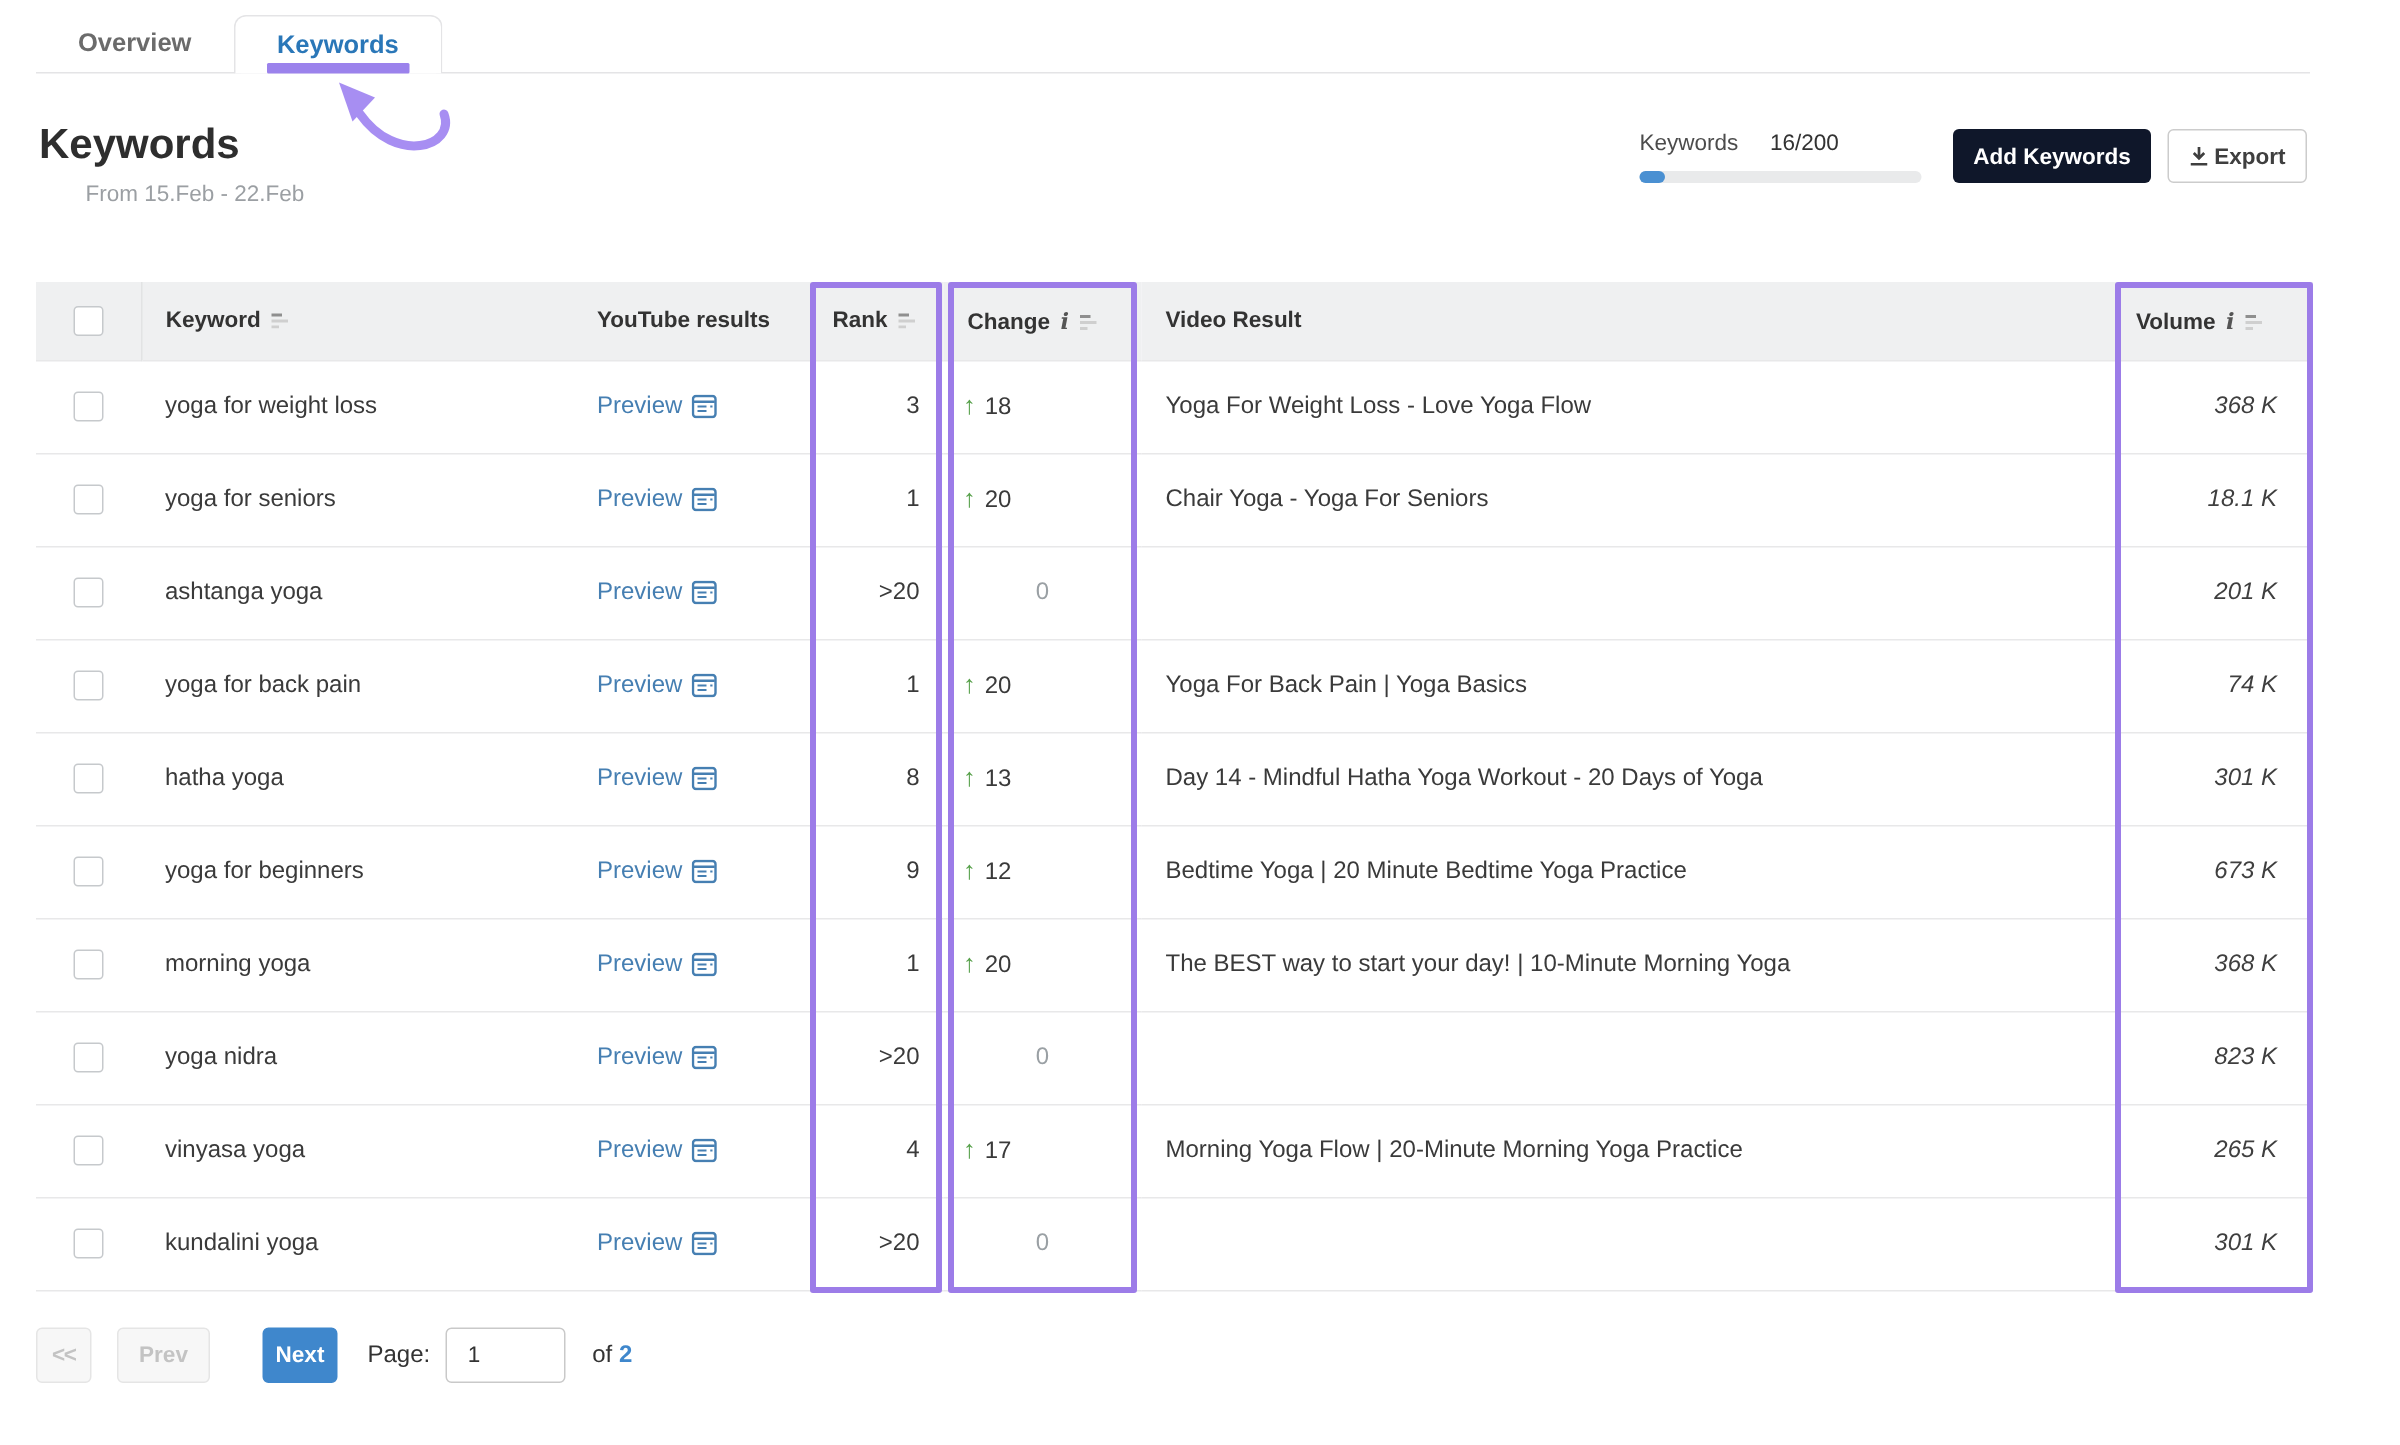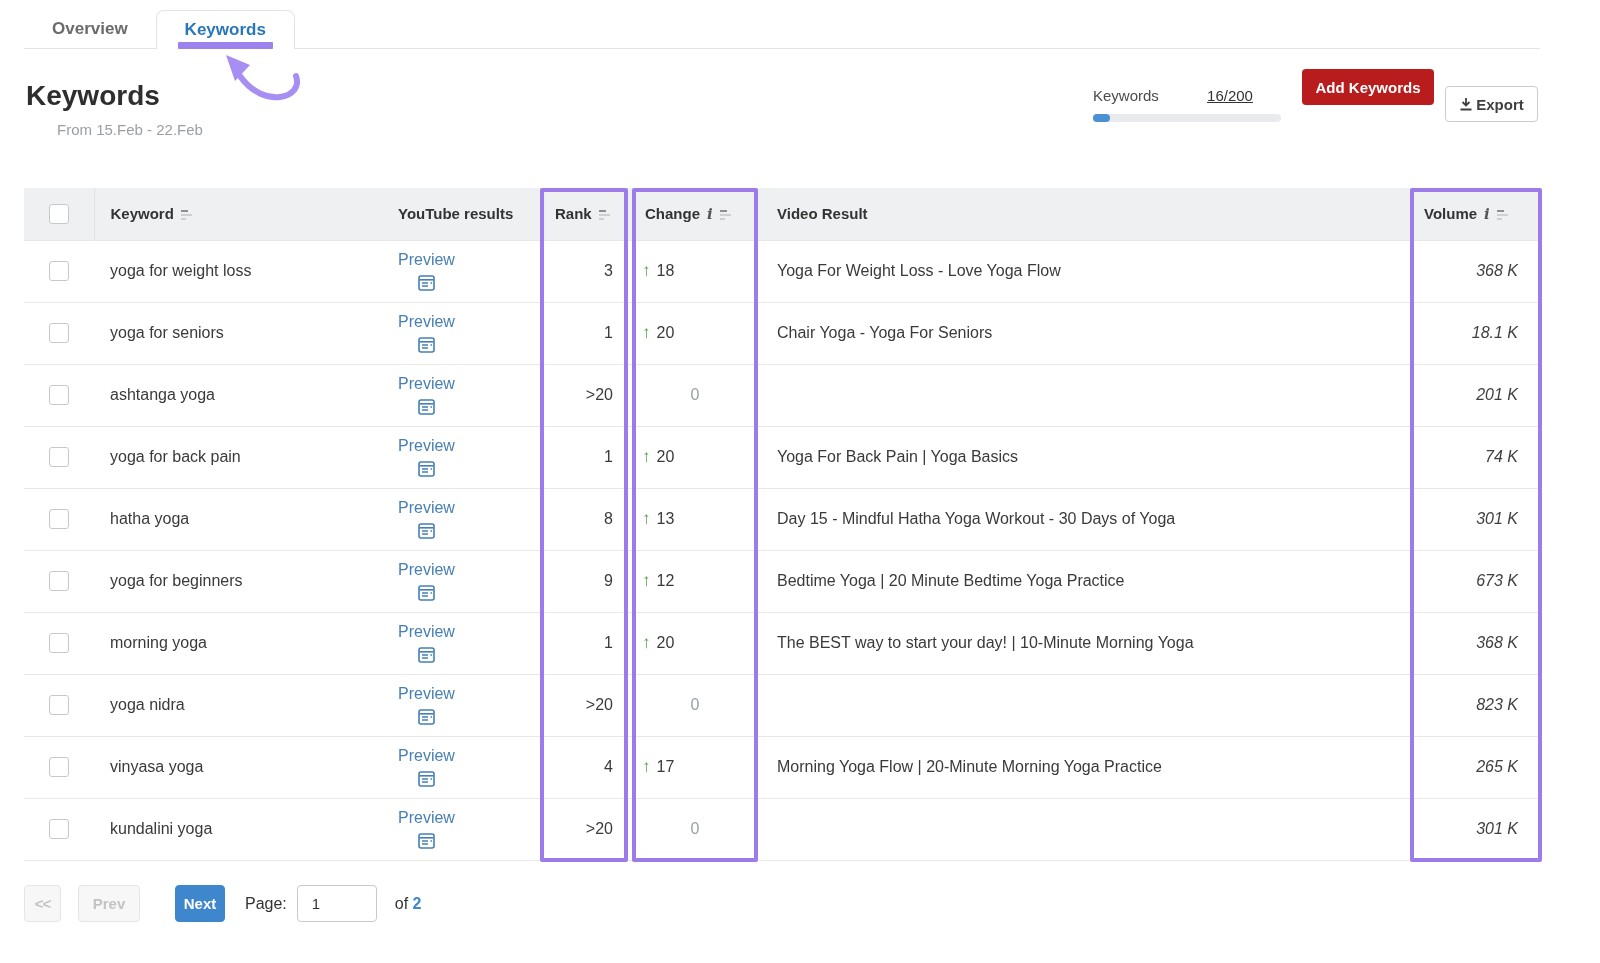--- a/index.html
+++ b/index.html
@@ -18,26 +18,26 @@
 
   
   .anno-arrow { position:absolute; left:218px; top:52px; }
 
   
   .page-title { position:absolute; left:26px; top:80px; font-size:28px; font-weight:bold; color:#2e2e2e; }
   .page-subtitle { position:absolute; left:26px; top:121px; font-size:15px; color:#9b9fa3;margin-left:31px; }
 
   
   .limit-label { position:absolute; left:1093px; top:87px; font-size:15px; color:#4c4c4c; }
-  .limit-count { position:absolute; left:1180px; top:87px; width:100px; text-align:center; font-size:15px; color:#333;text-decoration:underline; }
+  .limit-count { position:absolute; left:1180px; top:87px; width:100px; text-align:left; font-size:15px; color:#333; }
   .progress { position:absolute; left:1093px; top:114px; width:188px; height:8px;
               background:#e9eaeb; border-radius:4px; }
   .progress-fill { width:17px; height:8px; background:#4a90d2; border-radius:4px; }
-  .btn-add { position:absolute; left:1302px; top:69px; width:132px; height:36px;
-             background:#b91c1c; border:none; border-radius:4px; color:#fff;
+  .btn-add { position:absolute; left:1302px; top:86px; width:132px; height:36px;
+             background:#0f172a; border:none; border-radius:4px; color:#fff;
              font-size:15px; font-weight:bold; font-family:inherit; cursor:pointer; }
   .btn-export { position:absolute; left:1445px; top:86px; width:93px; height:36px;
                 background:#fff; border:1px solid #ccc; border-radius:4px; color:#3f3f3f;
                 font-size:15px; font-weight:bold; font-family:inherit; cursor:pointer;
                 display:flex; align-items:center; justify-content:center; gap:3px; }
 
   
   .table-wrap { position:absolute; left:24px; top:188px; width:1518px; }
   table { border-collapse:collapse; table-layout:fixed; width:1518px; }
   col.c-check{width:70px} col.c-kw{width:288px} col.c-yt{width:159px} col.c-rank{width:88px}
@@ -50,21 +50,21 @@
   tbody td { height:62px; border-top:1px solid #e8e8e9; font-size:16px; color:#3a3a3a;
              padding:0 0 0 16px; overflow:hidden; white-space:nowrap; }
   tbody tr:last-child td { border-bottom:1px solid #e8e8e9; }
   td.td-check { text-align:center; padding:0; }
   td.td-rank { text-align:right; padding:0 16px 0 0; }
   td.td-vol { text-align:right; padding:0 24px 0 0; color:#3f3f3f;font-style:italic; }
   td.td-chg { padding-left:13px; }
   td.td-chg.zero { text-align:center; padding-left:0; color:#9aa0a4; }
   .checkbox { display:inline-block; width:20px; height:20px; background:#fff;
               border:1px solid #c6c9cc; border-radius:3px; vertical-align:middle; cursor:pointer; }
-  .preview { color:#467fb2; cursor:pointer; display:inline-flex; align-items:center; gap:6px; text-decoration:none;flex-direction:column; }
+  .preview { color:#467fb2; cursor:pointer; display:inline-flex; align-items:center; gap:6px; text-decoration:none; }
   .up-arrow { color:#56a049; font-weight:bold; margin-right:6px; font-size:17px; }
   .sort-icon { margin-left:6px; vertical-align:-1px; }
   .info-icon { font-family:"DejaVu Serif", serif; font-style:italic; font-weight:bold;
                color:#555; font-size:15px; margin-left:7px; cursor:pointer; }
 
   
   .hl { position:absolute; top:0; height:674px; border:4px solid #9c7ce8; border-radius:2px;
         pointer-events:none; }
   .hl-rank { left:516px; width:88px; }
   .hl-chg  { left:608px; width:126px; }
@@ -278,21 +278,21 @@
             <path d="M1.5 4.8 h14" stroke="#467fb2" stroke-width="1.6"></path>
             <path d="M4 8 h6 M4 11 h6" stroke="#467fb2" stroke-width="1.4"></path>
             <path d="M12.5 8 h1.5" stroke="#467fb2" stroke-width="1.4"></path>
           </svg>
         </a>
       </td>
       <td class="td-rank">8</td>
       <td class="td-chg">
         <span class="up-arrow">↑</span><span>13</span>
       </td>
-      <td>Day 15 - Mindful Hatha Yoga Workout - 30 Days of Yoga</td>
+      <td>Day 14 - Mindful Hatha Yoga Workout - 20 Days of Yoga</td>
       <td class="td-vol">301 K</td>
     </tr>
           <tr>
       <td class="td-check">
         <span class="checkbox"></span>
       </td>
       <td>yoga for beginners</td>
       <td>
         <a class="preview">
           <span>Preview</span>

